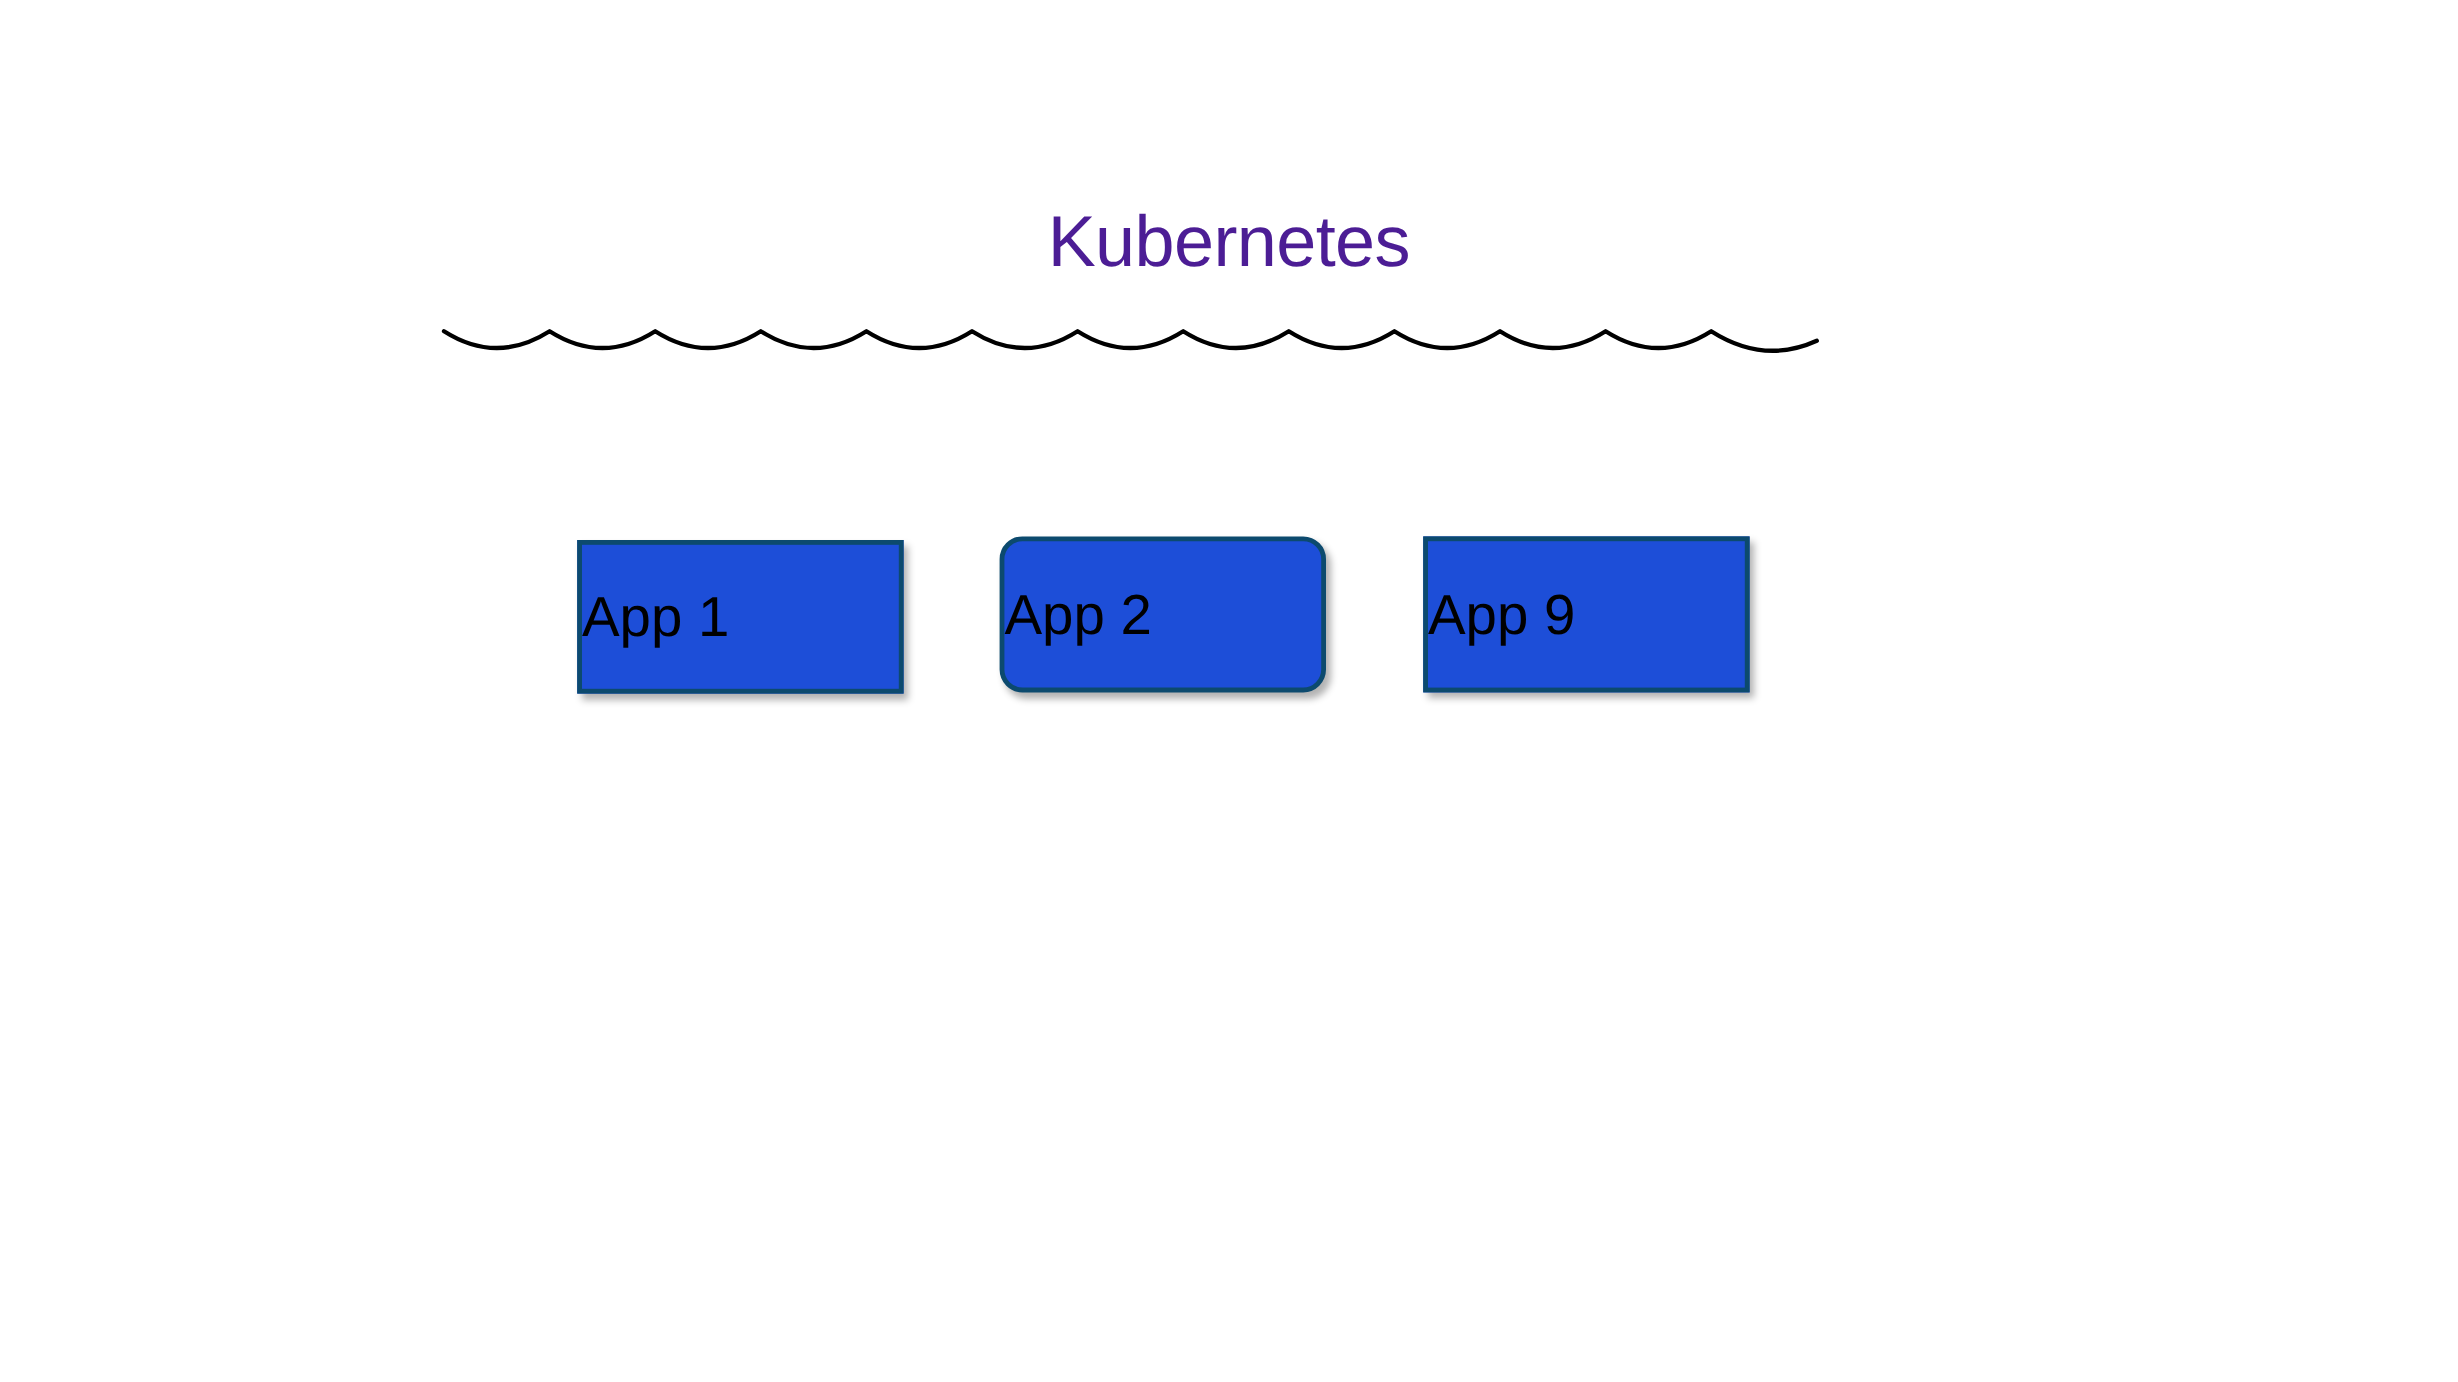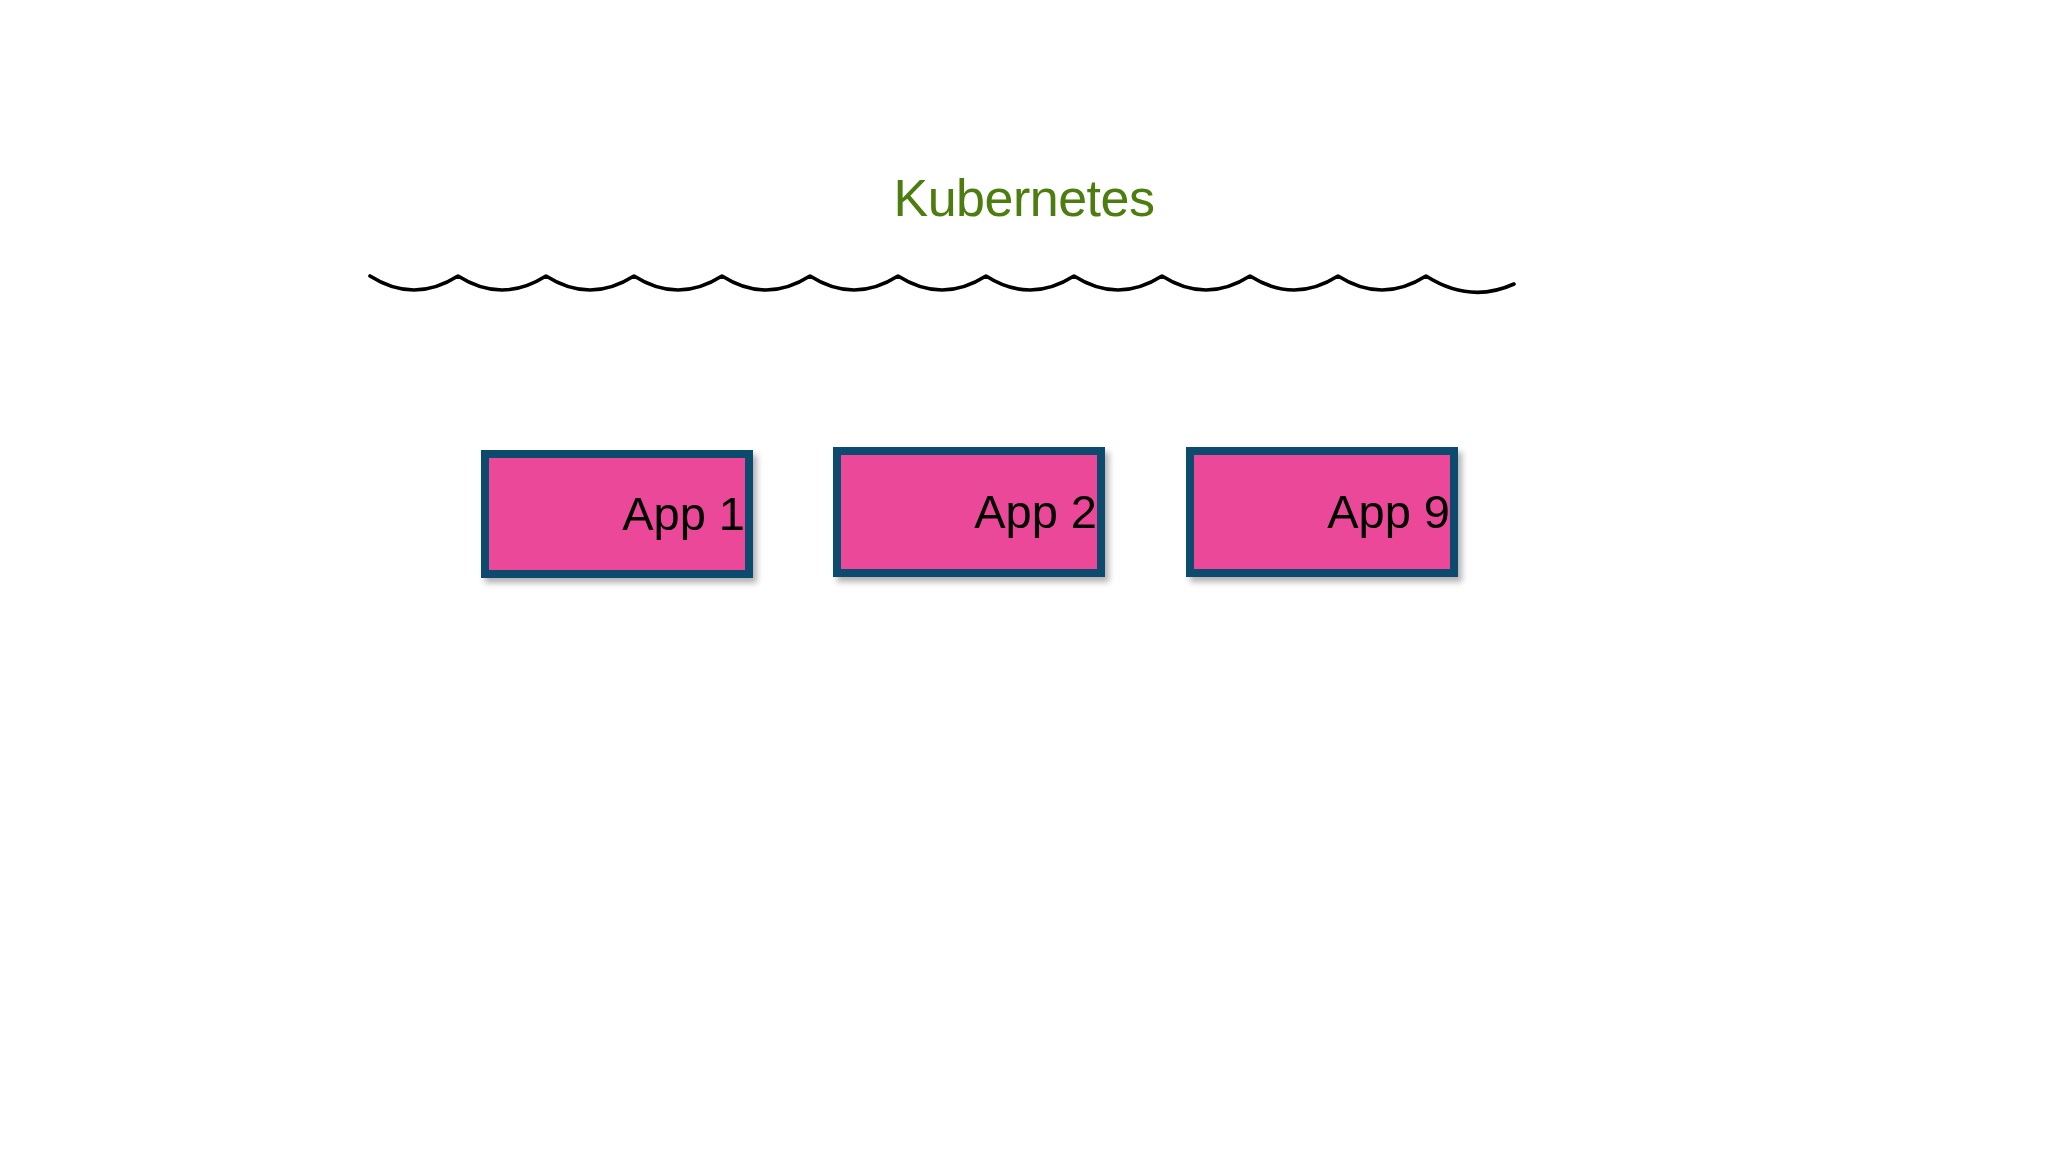--- a/index.html
+++ b/index.html
@@ -27,24 +27,24 @@
   .title-block {
     position: absolute;
     left: 0;
     top: 160px;
     width: 2048px;
     text-align: center;
   }
   .slide-title {
     display: inline-block;
     font-family: "Liberation Sans", sans-serif;
-    font-size: 52px;
+    font-size: 60px;
     font-weight: 400;
     line-height: 1;
-    color: #4d7c0f;
+    color: #4c1d95;
     letter-spacing: -0.5px;
     margin-top: 12px;
   }
 
   
   .wave-wrap {
     position: absolute;
     left: 362px;
     top: 262px;
     width: 1170px;
@@ -61,39 +61,39 @@
   .boxes-layer {
     position: absolute;
     left: 0;
     top: 0;
     width: 2048px;
     height: 1152px;
   }
   .app-box {
     position: absolute;
     box-sizing: border-box;
-    background: #ec4899;
-    border: 8px solid #0c4a6e;
+    background: #1d4ed8;
+    border: 4px solid #0c4a6e;
     display: flex;
     align-items: center;
-    justify-content: flex-end;
+    justify-content: flex-start;
     box-shadow: 4px 5px 6px rgba(0,0,0,0.30);
   }
   .app-box-label {
     font-family: "Liberation Sans", sans-serif;
     font-size: 47px;
     font-weight: 400;
     line-height: 1;
     color: #000000;
     white-space: nowrap;
     transform: translateY(-1px);
   }
 
   #app-box-0 { left: 481px;  top: 450px; width: 272px; height: 128px; }
-  #app-box-1 { left: 833px;  top: 447px; width: 272px; height: 130px; }
+  #app-box-1 { left: 833px;  top: 447px; width: 272px; height: 130px; border-radius: 19px; }
   #app-box-2 { left: 1186px; top: 447px; width: 272px; height: 130px; }
 
   
   .footer {
     position: absolute;
     left: 0;
     bottom: 0;
     width: 2048px;
     height: 110px;
   }

